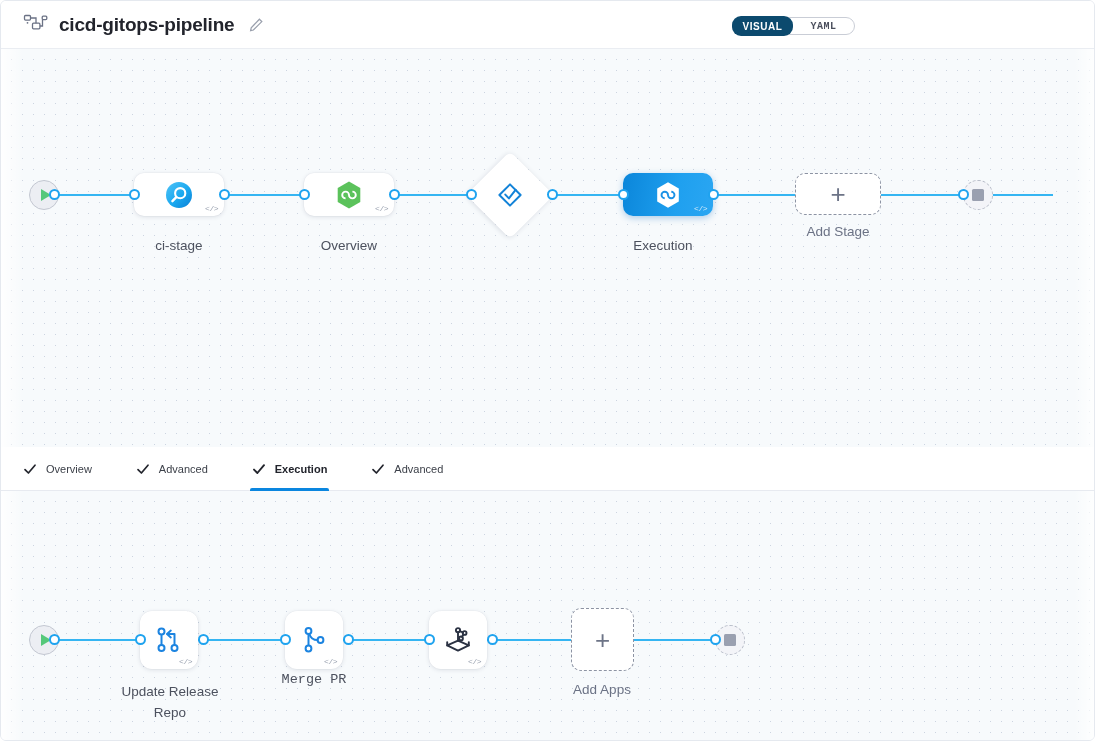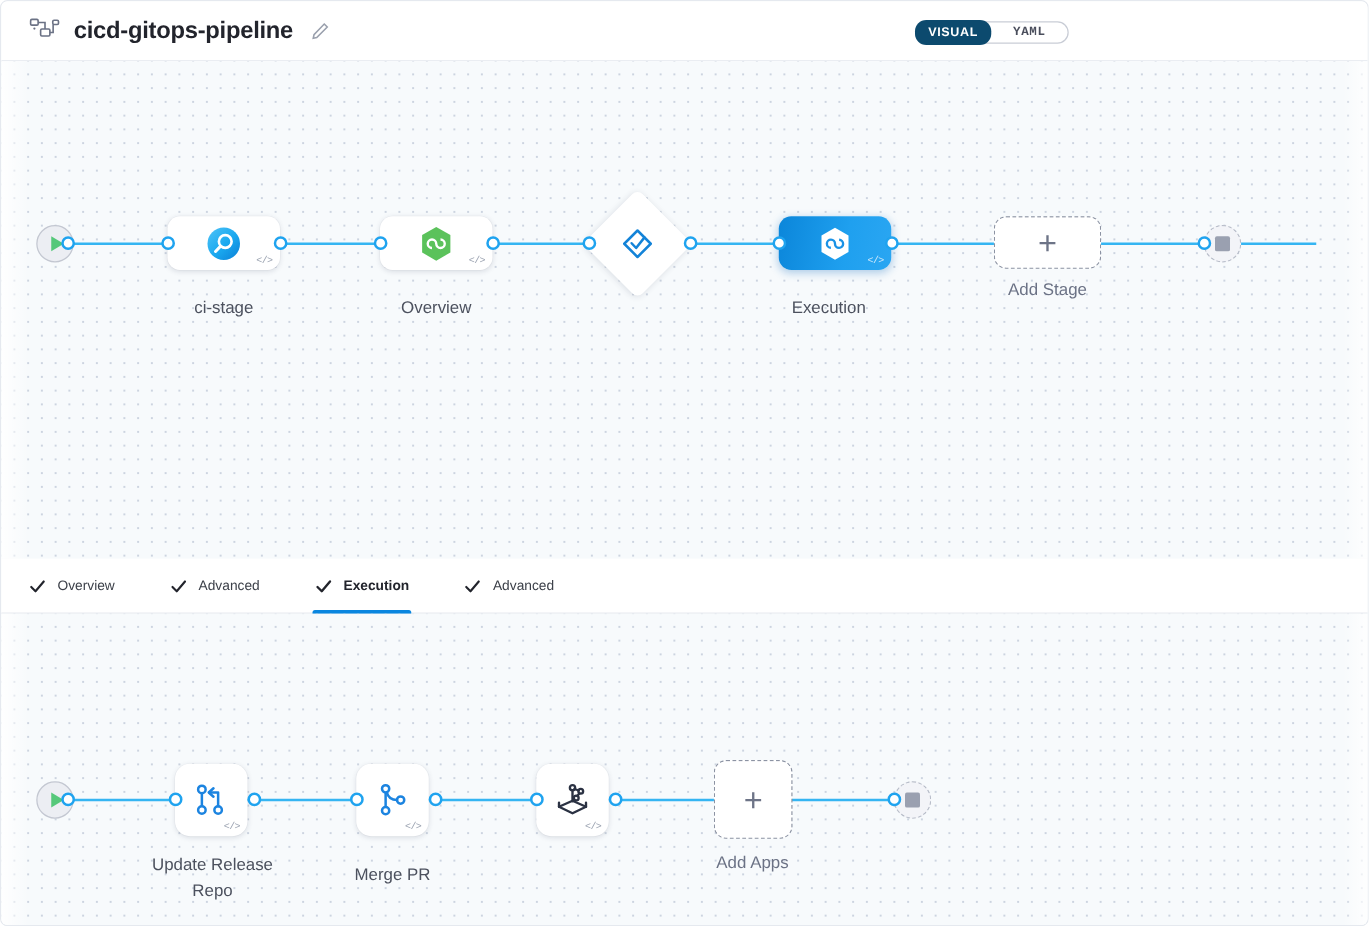--- a/index.html
+++ b/index.html
@@ -351,21 +351,21 @@
         <circle cx="11.5" cy="8" r="2.9"></circle>
         <circle cx="11.5" cy="25.5" r="2.9"></circle>
         <circle cx="23.5" cy="17" r="2.9"></circle>
         <path d="M11.5 10.9 L11.5 22.6"></path>
         <path d="M12.4 10.9 C13.6 15.3 16.6 17 20.6 17" stroke-linecap="round"></path>
       </svg>
       <span class="code-tag">&lt;/&gt;</span>
     </div>
     <div class="port" style="left:279px; top:143px;"></div>
     <div class="port" style="left:342px; top:143px;"></div>
-    <div class="node-label" style="left:248px; top:198px; width:130px;">Merge PR</div>
+    <div class="node-label" style="left:248px; top:178px; width:130px;font-family:Liberation Mono, monospace;">Merge PR</div>
 
     <div class="node step" style="left:428px; top:120px;">
       <svg width="36" height="36" viewBox="0 0 36 36" fill="none" stroke="#2b3243" stroke-width="1.9">
         <path d="M18 18.6 L7.2 23.4 L18 28.6 L28.8 23.4 Z" stroke-linejoin="round"></path>
         <path d="M7.2 23.4 L7.2 20.1 M28.8 23.4 L28.8 20.1" stroke-linecap="round"></path>
         <path d="M18 19 L18 10.2" stroke-linecap="round"></path>
         <circle cx="18" cy="8.2" r="2.1"></circle>
         <circle cx="24.6" cy="11" r="1.9"></circle>
         <circle cx="21" cy="16.4" r="1.9"></circle>
         <path d="M19.6 9.2 L23 10.4 M23.6 12.6 L21.8 14.8" stroke-linecap="round"></path>

